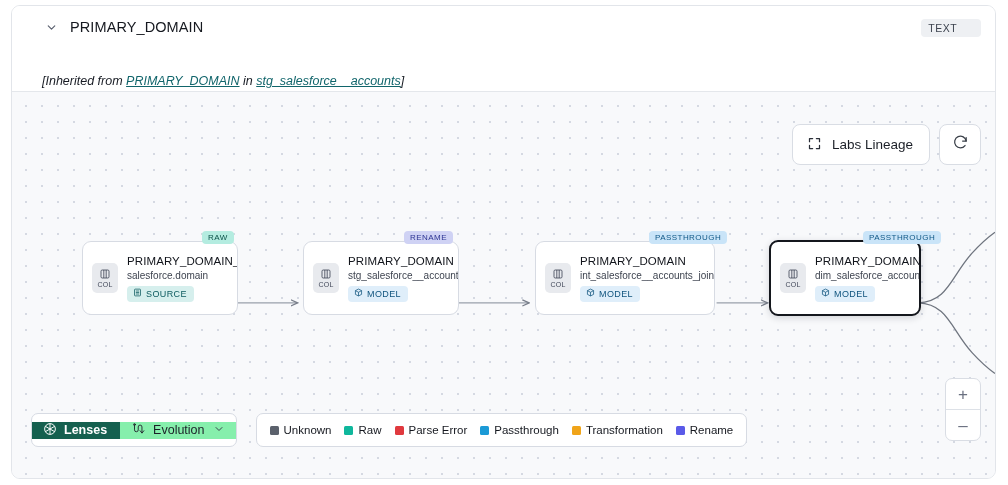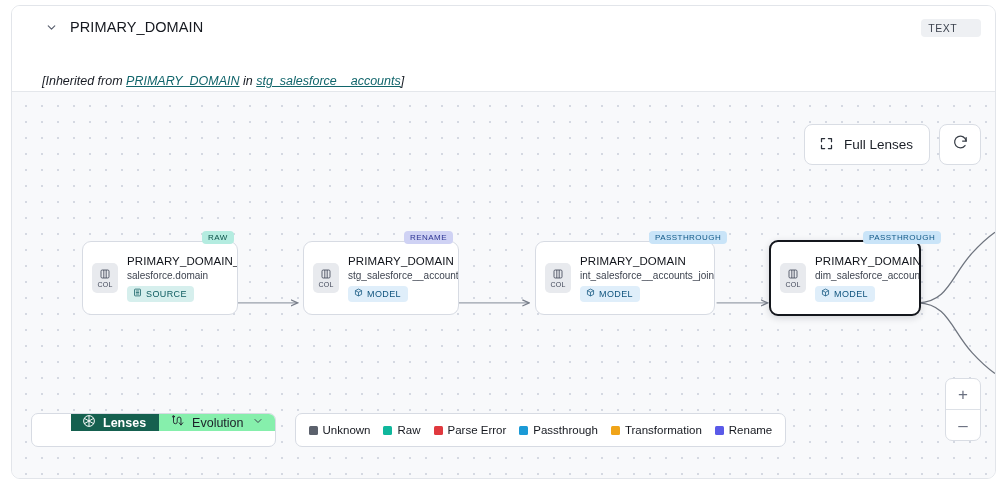--- a/index.html
+++ b/index.html
@@ -225,27 +225,26 @@
   .tag.rename      { background: #cfd2f4; color: #2d3493; }
   .tag.passthrough { background: #c9e4f8; color: #0f5786; }
 
   
   .bottom-bar {
     position: absolute;
     left: 19px; bottom: 31px;
     display: flex; align-items: center; gap: 19px;
   }
   .seg-group {
-    display: flex; align-items: flex-start;
+    display: flex; align-items: center;
     height: 32px;
     border-radius: 7px;
     overflow: hidden;
     border: 1px solid #d7dbe3;
     background: #ffffff;
-    padding-left: 39px;
   }
   .seg-lenses {
     display: flex; align-items: center; gap: 7px;
     background: #15604f;
     color: #ffffff;
     padding: 0 13px 0 11px;
     font-size: 12.5px;
     font-weight: bold;
   }
   .seg-evo {
@@ -320,21 +319,21 @@
       <div class="ctrl-row">
         <div class="btn-full">
           <span>
             <svg width="15" height="15" viewBox="0 0 24 24" fill="none" stroke="#2a2f38" stroke-width="2" stroke-linecap="round" stroke-linejoin="round">
               <polyline points="4 9 4 4 9 4"></polyline>
                 <polyline points="15 4 20 4 20 9"></polyline>
               <polyline points="20 15 20 20 15 20"></polyline>
                 <polyline points="9 20 4 20 4 15"></polyline>
             </svg>
           </span>
-          <span>Full Lenses</span>
+          <span>Labs Lineage</span>
         </div>
         <div class="btn-refresh">
           <span>
             <svg width="17" height="17" viewBox="0 0 24 24" fill="none" stroke="currentColor" stroke-width="1.8" stroke-linecap="round" stroke-linejoin="round">
               <path d="M20 5v5h-5"></path>
               <path d="M20 10a8.2 8.2 0 1 0-1.6 6.3"></path>
             </svg>
           </span>
         </div>
       </div>

